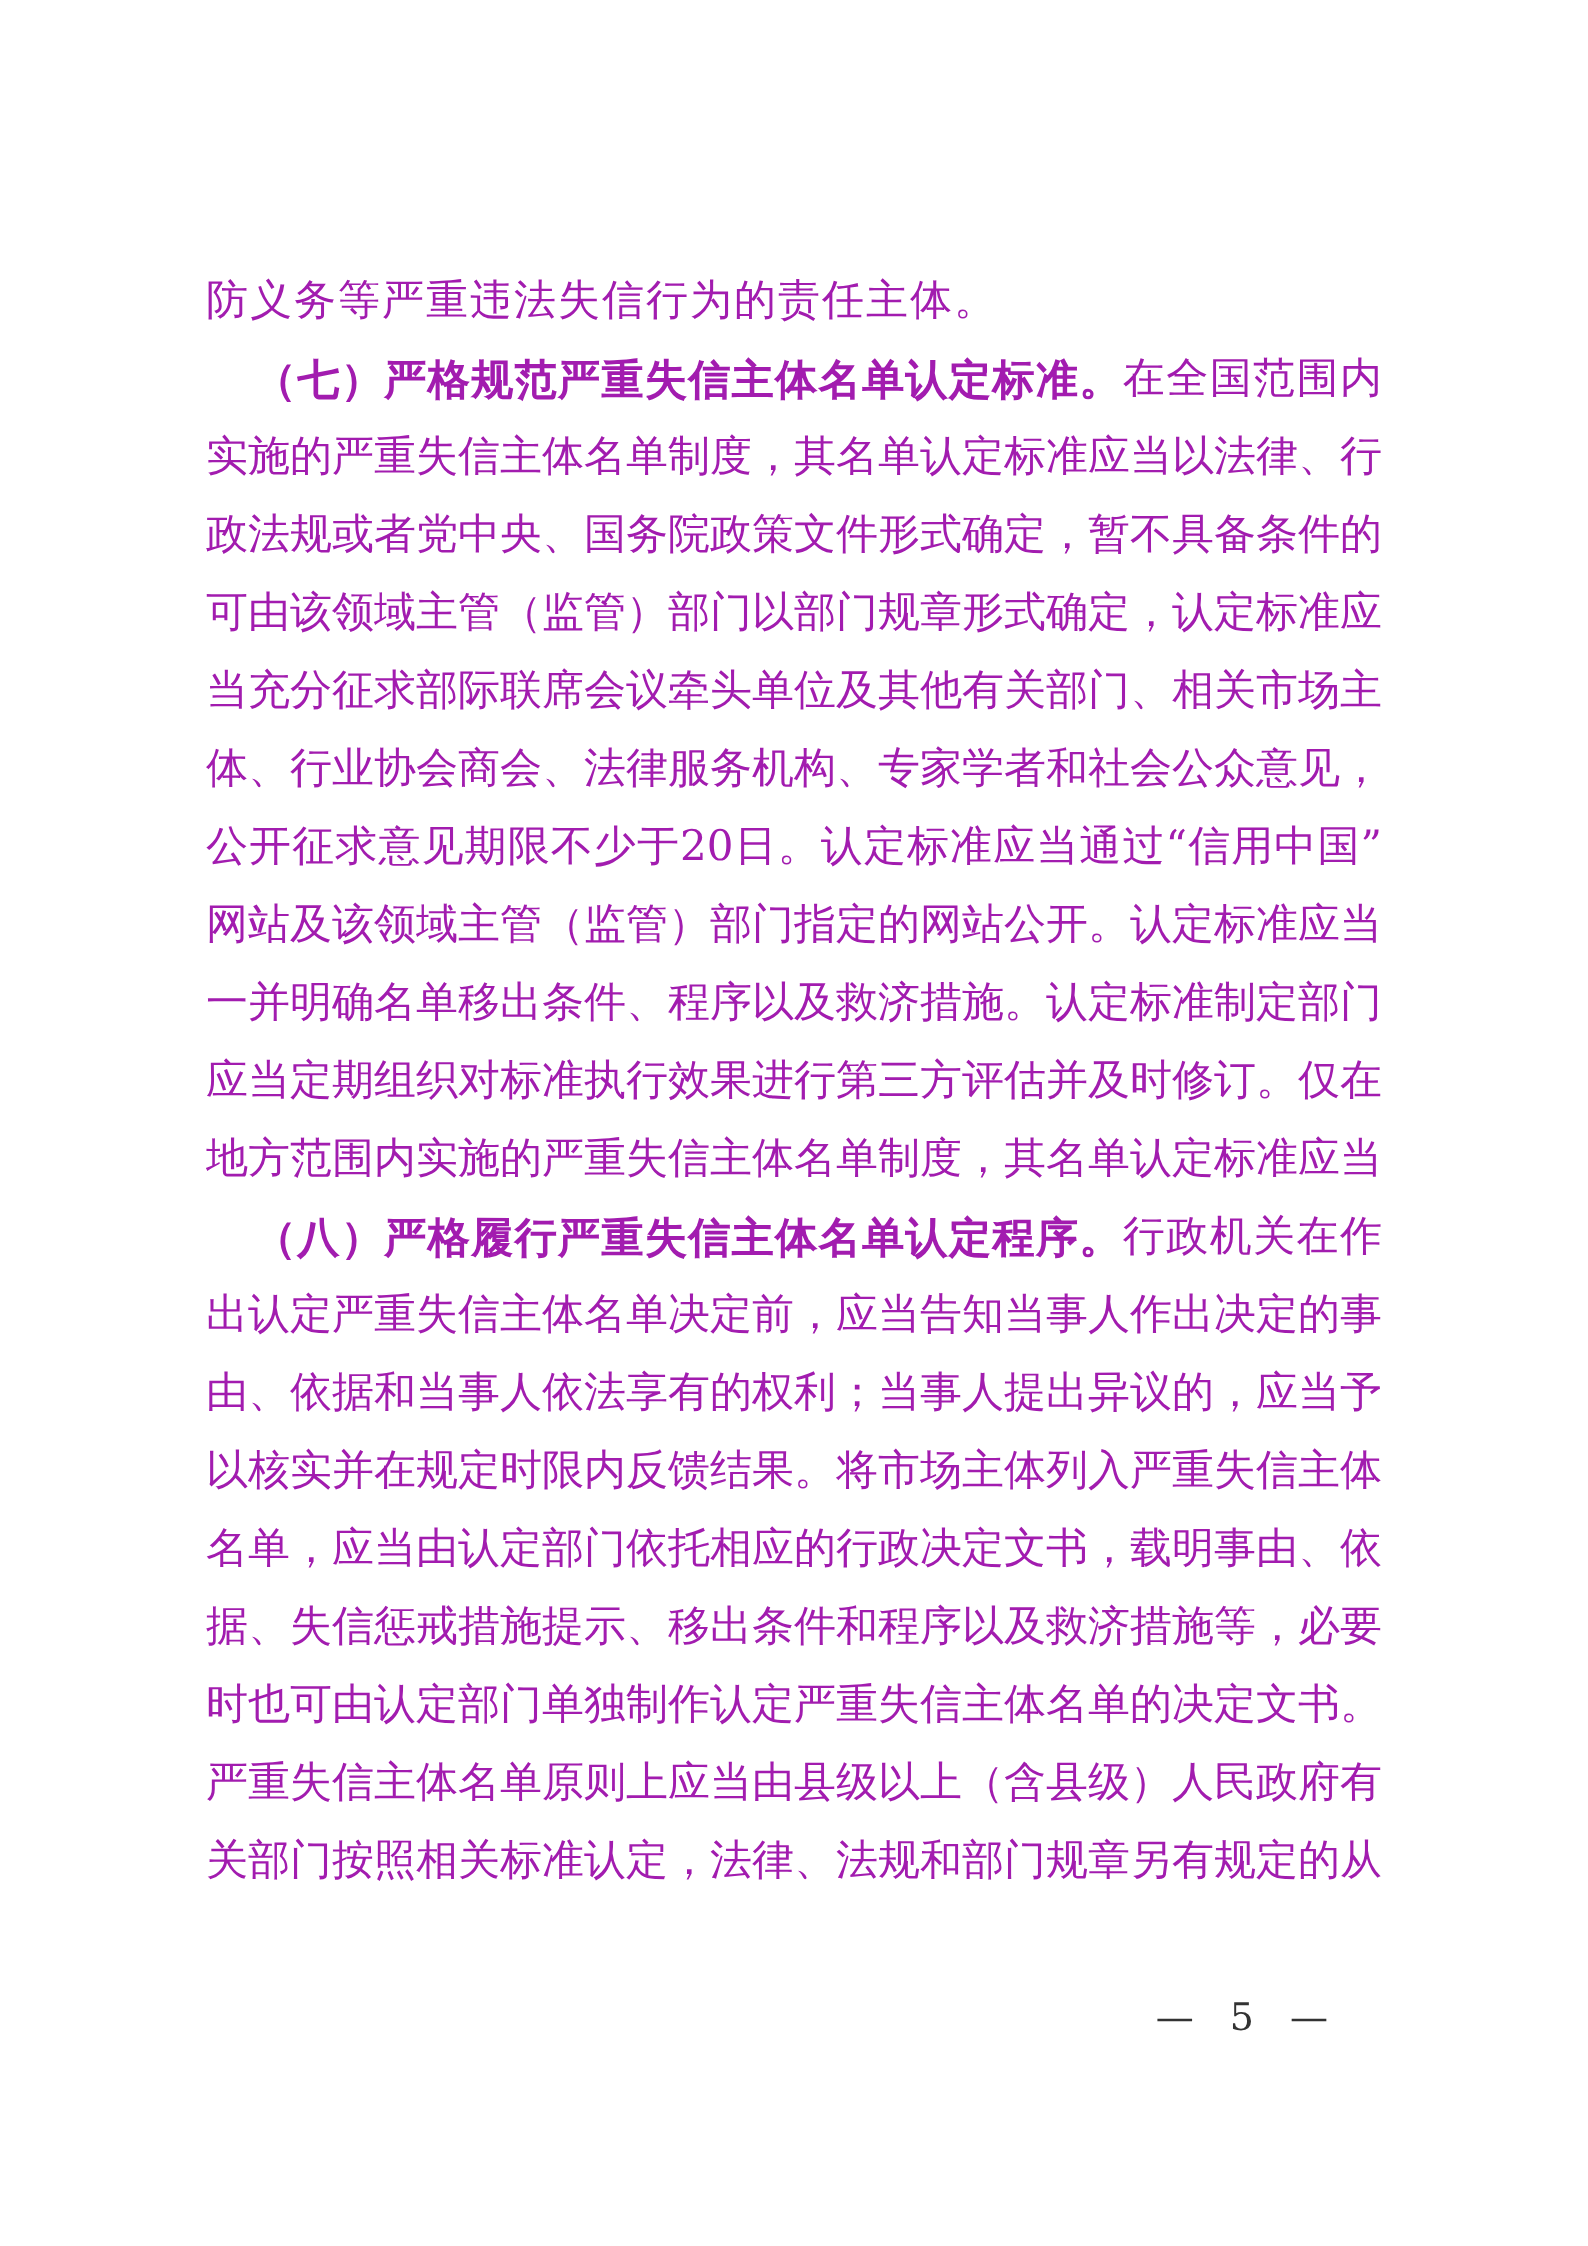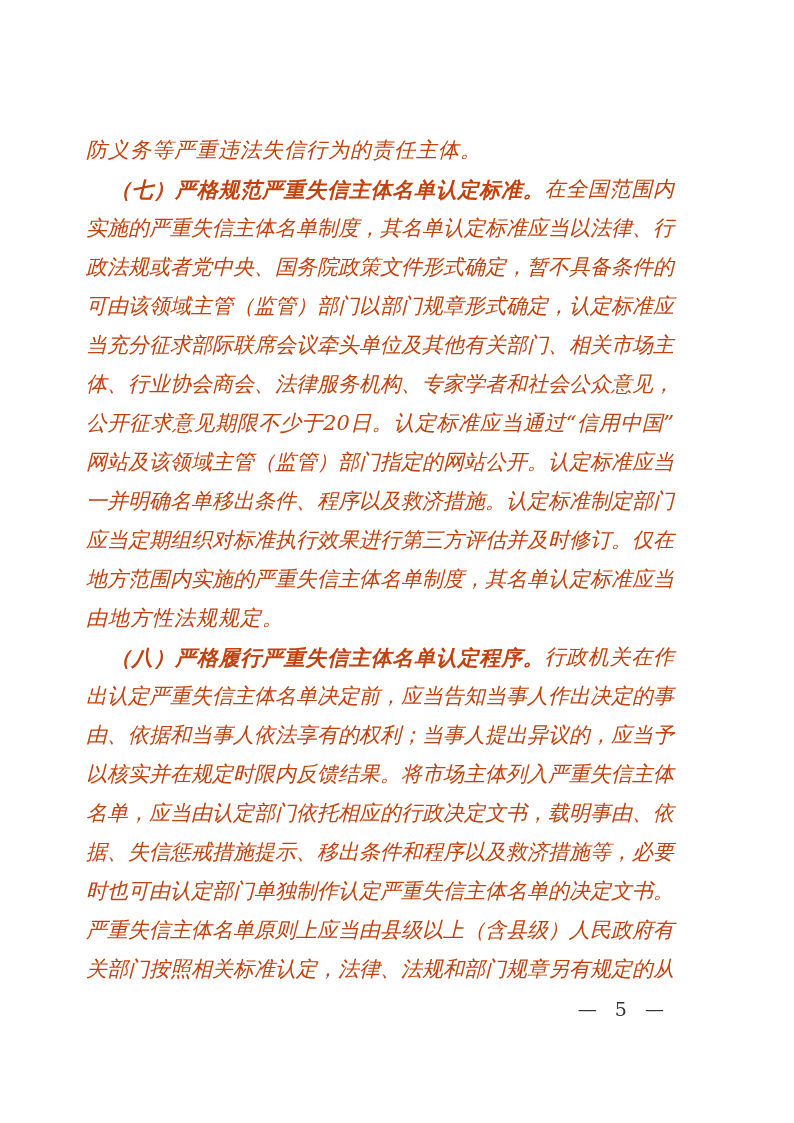--- a/index.html
+++ b/index.html
@@ -9,25 +9,24 @@
   }
   .page{
     position:relative;
     width:794px;
     height:1123px;
     background:#ffffff;
     overflow:hidden;
   }
   .text-block{
     position:absolute;
-    left:86px;
+    left:103px;
     top:131px;
     width:588px;
-    color:#c2410c;
-    font-style:italic;
+    color:#a21caf;
   }
   .line{
     height:39px;
     line-height:39px;
     font-size:21px;
     white-space:nowrap;
   }
   .line.just{
     display:flex;
     justify-content:space-between;
@@ -384,21 +383,20 @@
           <span>其</span>
           <span>名</span>
           <span>单</span>
           <span>认</span>
           <span>定</span>
           <span>标</span>
           <span>准</span>
           <span>应</span>
           <span>当</span>
         </div>
-        <div class="line noj"><span>由地方性法规规定。</span></div>
       </div>
       <div>
         <div class="line just indent">
           <span class="bold">（</span>
           <span class="bold">八</span>
           <span class="bold">）</span>
           <span class="bold">严</span>
           <span class="bold">格</span>
           <span class="bold">履</span>
           <span class="bold">行</span>

